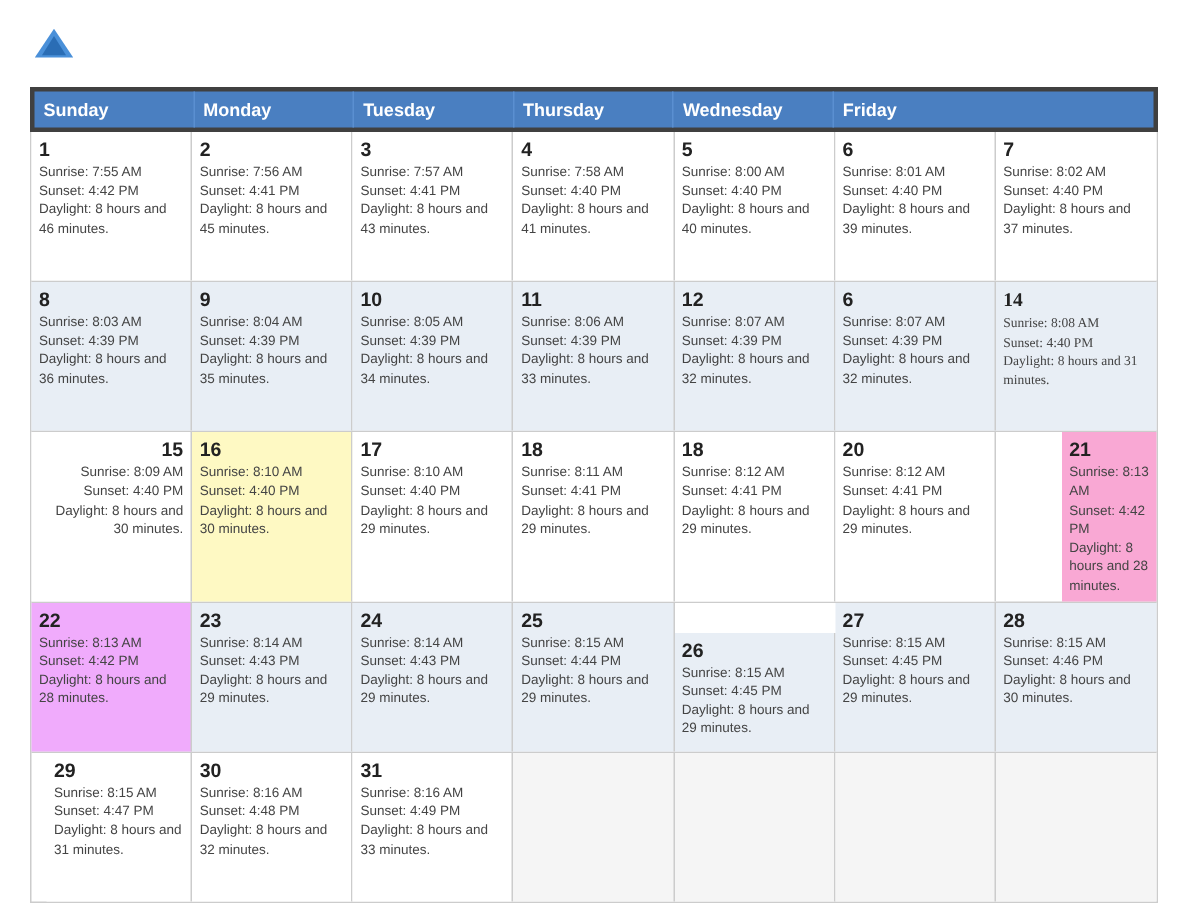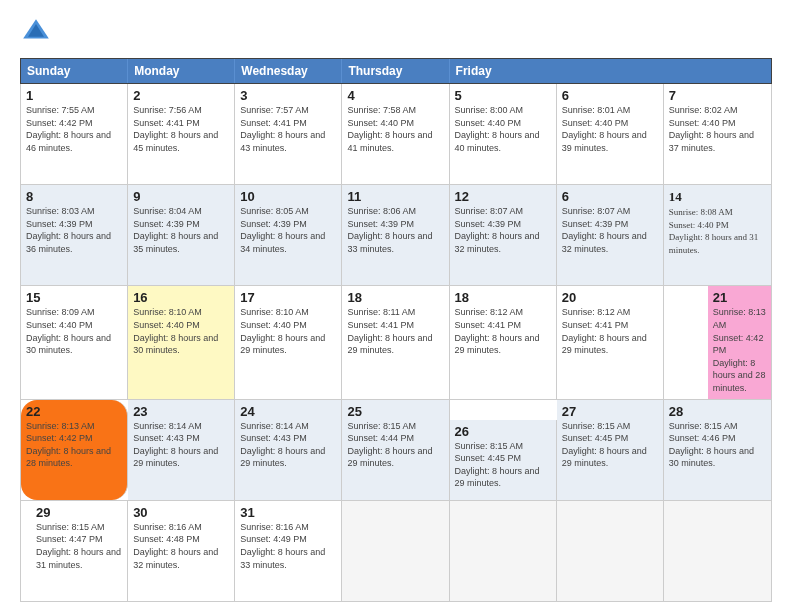--- a/index.html
+++ b/index.html
@@ -53,21 +53,21 @@
     }
     .calendar {
       flex: 1;
       display: flex;
       flex-direction: column;
     }
     .cal-header {
       display: grid;
       grid-template-columns: repeat(7, 1fr);
       background: #4a7fc1;
-      border: 1px solid #404040;
+      border: 3px solid #404040;
     }
     .cal-header-cell {
       color: #fff;
       font-size: 12px;
       font-weight: bold;
       padding: 5px 6px;
       text-align: left;
       border-right: 1px solid #5a8fd1;
     }
     .cal-header-cell:last-child { border-right: none; }
@@ -128,22 +128,23 @@
     <div class="title-block">
       <div class="main-title"></div>
       <div class="subtitle"></div>
     </div>
   </div>
 
   <div class="calendar">
     <div class="cal-header" id="cal-header">
         <div class="cal-header-cell">Sunday</div>
         <div class="cal-header-cell">Monday</div>
+        <div class="cal-header-cell">Tuesday</div>
+        <div class="cal-header-cell">Thursday</div>
         <div class="cal-header-cell">Wednesday</div>
-        <div class="cal-header-cell">Thursday</div>
         <div class="cal-header-cell">Friday</div>
       </div>
     <div class="cal-body" id="cal-body">
         <div class="cal-row">
           <div class="cal-cell" style="background: rgb(255, 255, 255);">
         <span class="day-num">1</span>
         <span class="cell-text">Sunrise: 7:55 AM<br>Sunset: 4:42 PM<br>Daylight: 8 hours and 46 minutes.</span>
       </div>
           <div class="cal-cell" style="background: rgb(255, 255, 255);">
         <span class="day-num">2</span>
@@ -194,21 +195,21 @@
           <div class="cal-cell" style="background: rgb(232, 238, 245);">
         <span class="day-num">6</span>
         <span class="cell-text">Sunrise: 8:07 AM<br>Sunset: 4:39 PM<br>Daylight: 8 hours and 32 minutes.</span>
       </div>
           <div class="cal-cell" style="background: rgb(232, 238, 245); font-family: Liberation Serif, serif;">
         <span class="day-num">14</span>
         <span class="cell-text">Sunrise: 8:08 AM<br>Sunset: 4:40 PM<br>Daylight: 8 hours and 31 minutes.</span>
       </div>
         </div>
         <div class="cal-row">
-          <div class="cal-cell" style="background: rgb(255, 255, 255);">
+          <div class="cal-cell" style="background: rgb(255, 255, 255); text-align: right;">
         <span class="day-num">15</span>
         <span class="cell-text">Sunrise: 8:09 AM<br>Sunset: 4:40 PM<br>Daylight: 8 hours and 30 minutes.</span>
       </div>
           <div class="cal-cell" style="background: #fef9c3;">
         <span class="day-num">16</span>
         <span class="cell-text">Sunrise: 8:10 AM<br>Sunset: 4:40 PM<br>Daylight: 8 hours and 30 minutes.</span>
       </div>
           <div class="cal-cell" style="background: rgb(255, 255, 255);">
         <span class="day-num">17</span>
         <span class="cell-text">Sunrise: 8:10 AM<br>Sunset: 4:40 PM<br>Daylight: 8 hours and 29 minutes.</span>
@@ -224,21 +225,21 @@
           <div class="cal-cell" style="background: rgb(255, 255, 255);">
         <span class="day-num">20</span>
         <span class="cell-text">Sunrise: 8:12 AM<br>Sunset: 4:41 PM<br>Daylight: 8 hours and 29 minutes.</span>
       </div>
           <div class="cal-cell" style="background: #f9a8d4; margin-left: 44px;">
         <span class="day-num">21</span>
         <span class="cell-text">Sunrise: 8:13 AM<br>Sunset: 4:42 PM<br>Daylight: 8 hours and 28 minutes.</span>
       </div>
         </div>
         <div class="cal-row">
-          <div class="cal-cell" style="background: #f97316; border-radius: 16px;">
+          <div class="cal-cell" style="background: #f0abfc;">
         <span class="day-num">22</span>
         <span class="cell-text">Sunrise: 8:13 AM<br>Sunset: 4:42 PM<br>Daylight: 8 hours and 28 minutes.</span>
       </div>
           <div class="cal-cell" style="background: rgb(232, 238, 245);">
         <span class="day-num">23</span>
         <span class="cell-text">Sunrise: 8:14 AM<br>Sunset: 4:43 PM<br>Daylight: 8 hours and 29 minutes.</span>
       </div>
           <div class="cal-cell" style="background: rgb(232, 238, 245);">
         <span class="day-num">24</span>
         <span class="cell-text">Sunrise: 8:14 AM<br>Sunset: 4:43 PM<br>Daylight: 8 hours and 29 minutes.</span>

